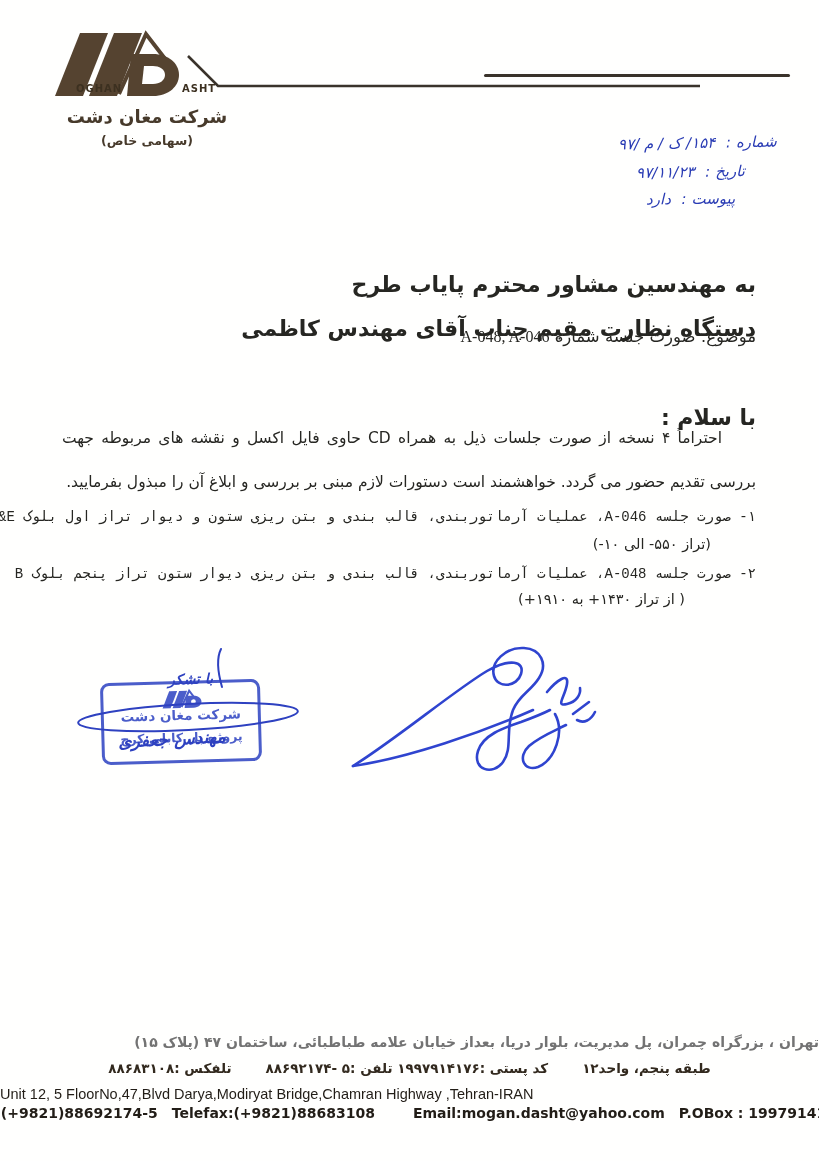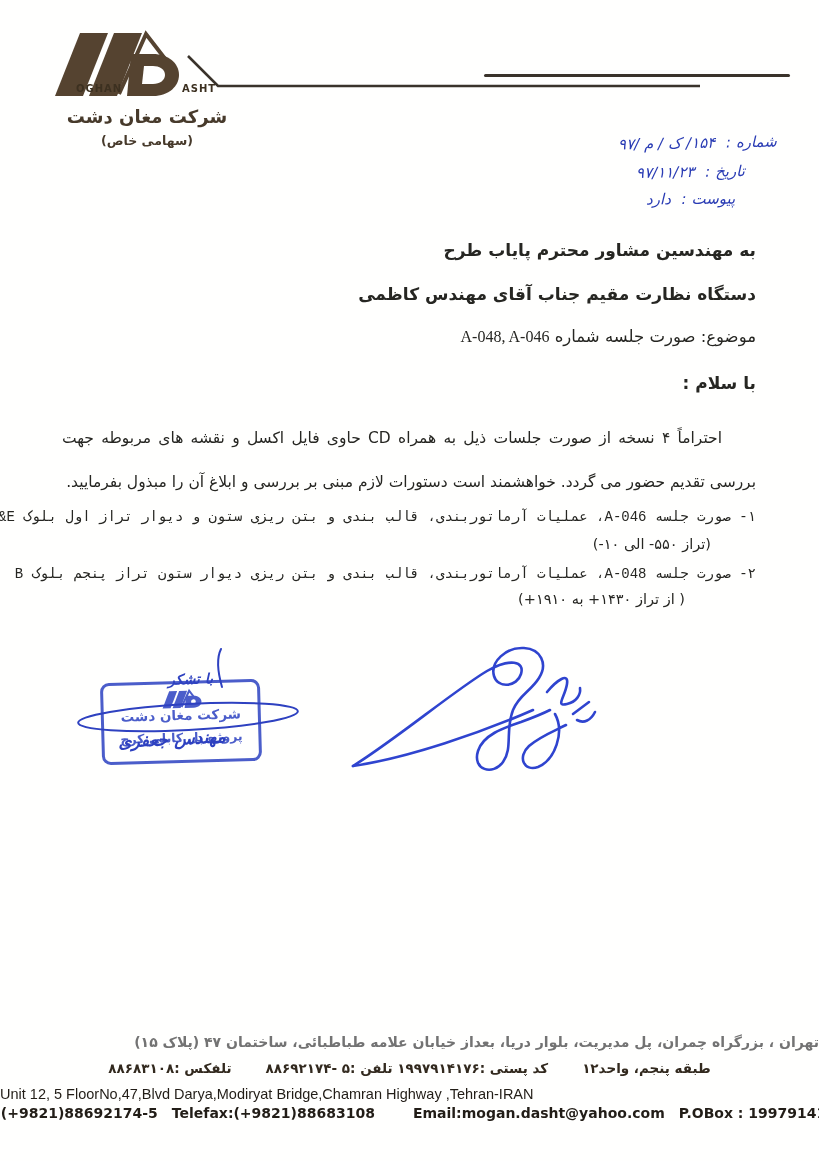--- a/index.html
+++ b/index.html
@@ -27,21 +27,21 @@
   .swoosh{position:absolute;left:180px;top:50px;pointer-events:none;}
   
   .meta{position:absolute;top:134px;right:0;width:100%;direction:rtl;color:#2a3cb4;}
   .meta .row{position:absolute;white-space:nowrap;font-style:italic;font-size:15px;letter-spacing:.5px;}
   .meta .row .lbl{margin-left:6px;}
   .m1{top:0;right:42px;transform:rotate(-1deg);}
   .m2{top:29px;right:74px;transform:rotate(-1deg);}
   .m3{top:56px;right:84px;transform:rotate(-.5deg);}
   
   .body-area{position:absolute;left:62px;width:694px;direction:rtl;text-align:right;color:#262622;}
-  .h-line{font-size:17px;font-weight:700;white-space:nowrap;}
+  .h-line{font-size:22px;font-weight:700;white-space:nowrap;margin-top:32px;}
   .r1{top:240px;}
   .r2{top:284px;}
   .subj{top:327px;font-size:16.5px;font-weight:400;}
   .subj .nums{direction:ltr;unicode-bidi:isolate;font-family:"Liberation Serif","DejaVu Serif",serif;font-size:16px;}
   .salut{top:373px;}
   .para{top:416px;font-size:15.5px;line-height:44px;text-align:justify;text-indent:34px;font-weight:400;}
   .item-line{position:absolute;left:62px;width:694px;direction:rtl;font-size:14px;line-height:22px;
     text-align:justify;text-align-last:justify;white-space:nowrap;color:#262622;font-family:Liberation Mono, monospace;}
   .item-sub{position:absolute;direction:rtl;font-size:14.5px;color:#262622;white-space:nowrap;}
   

